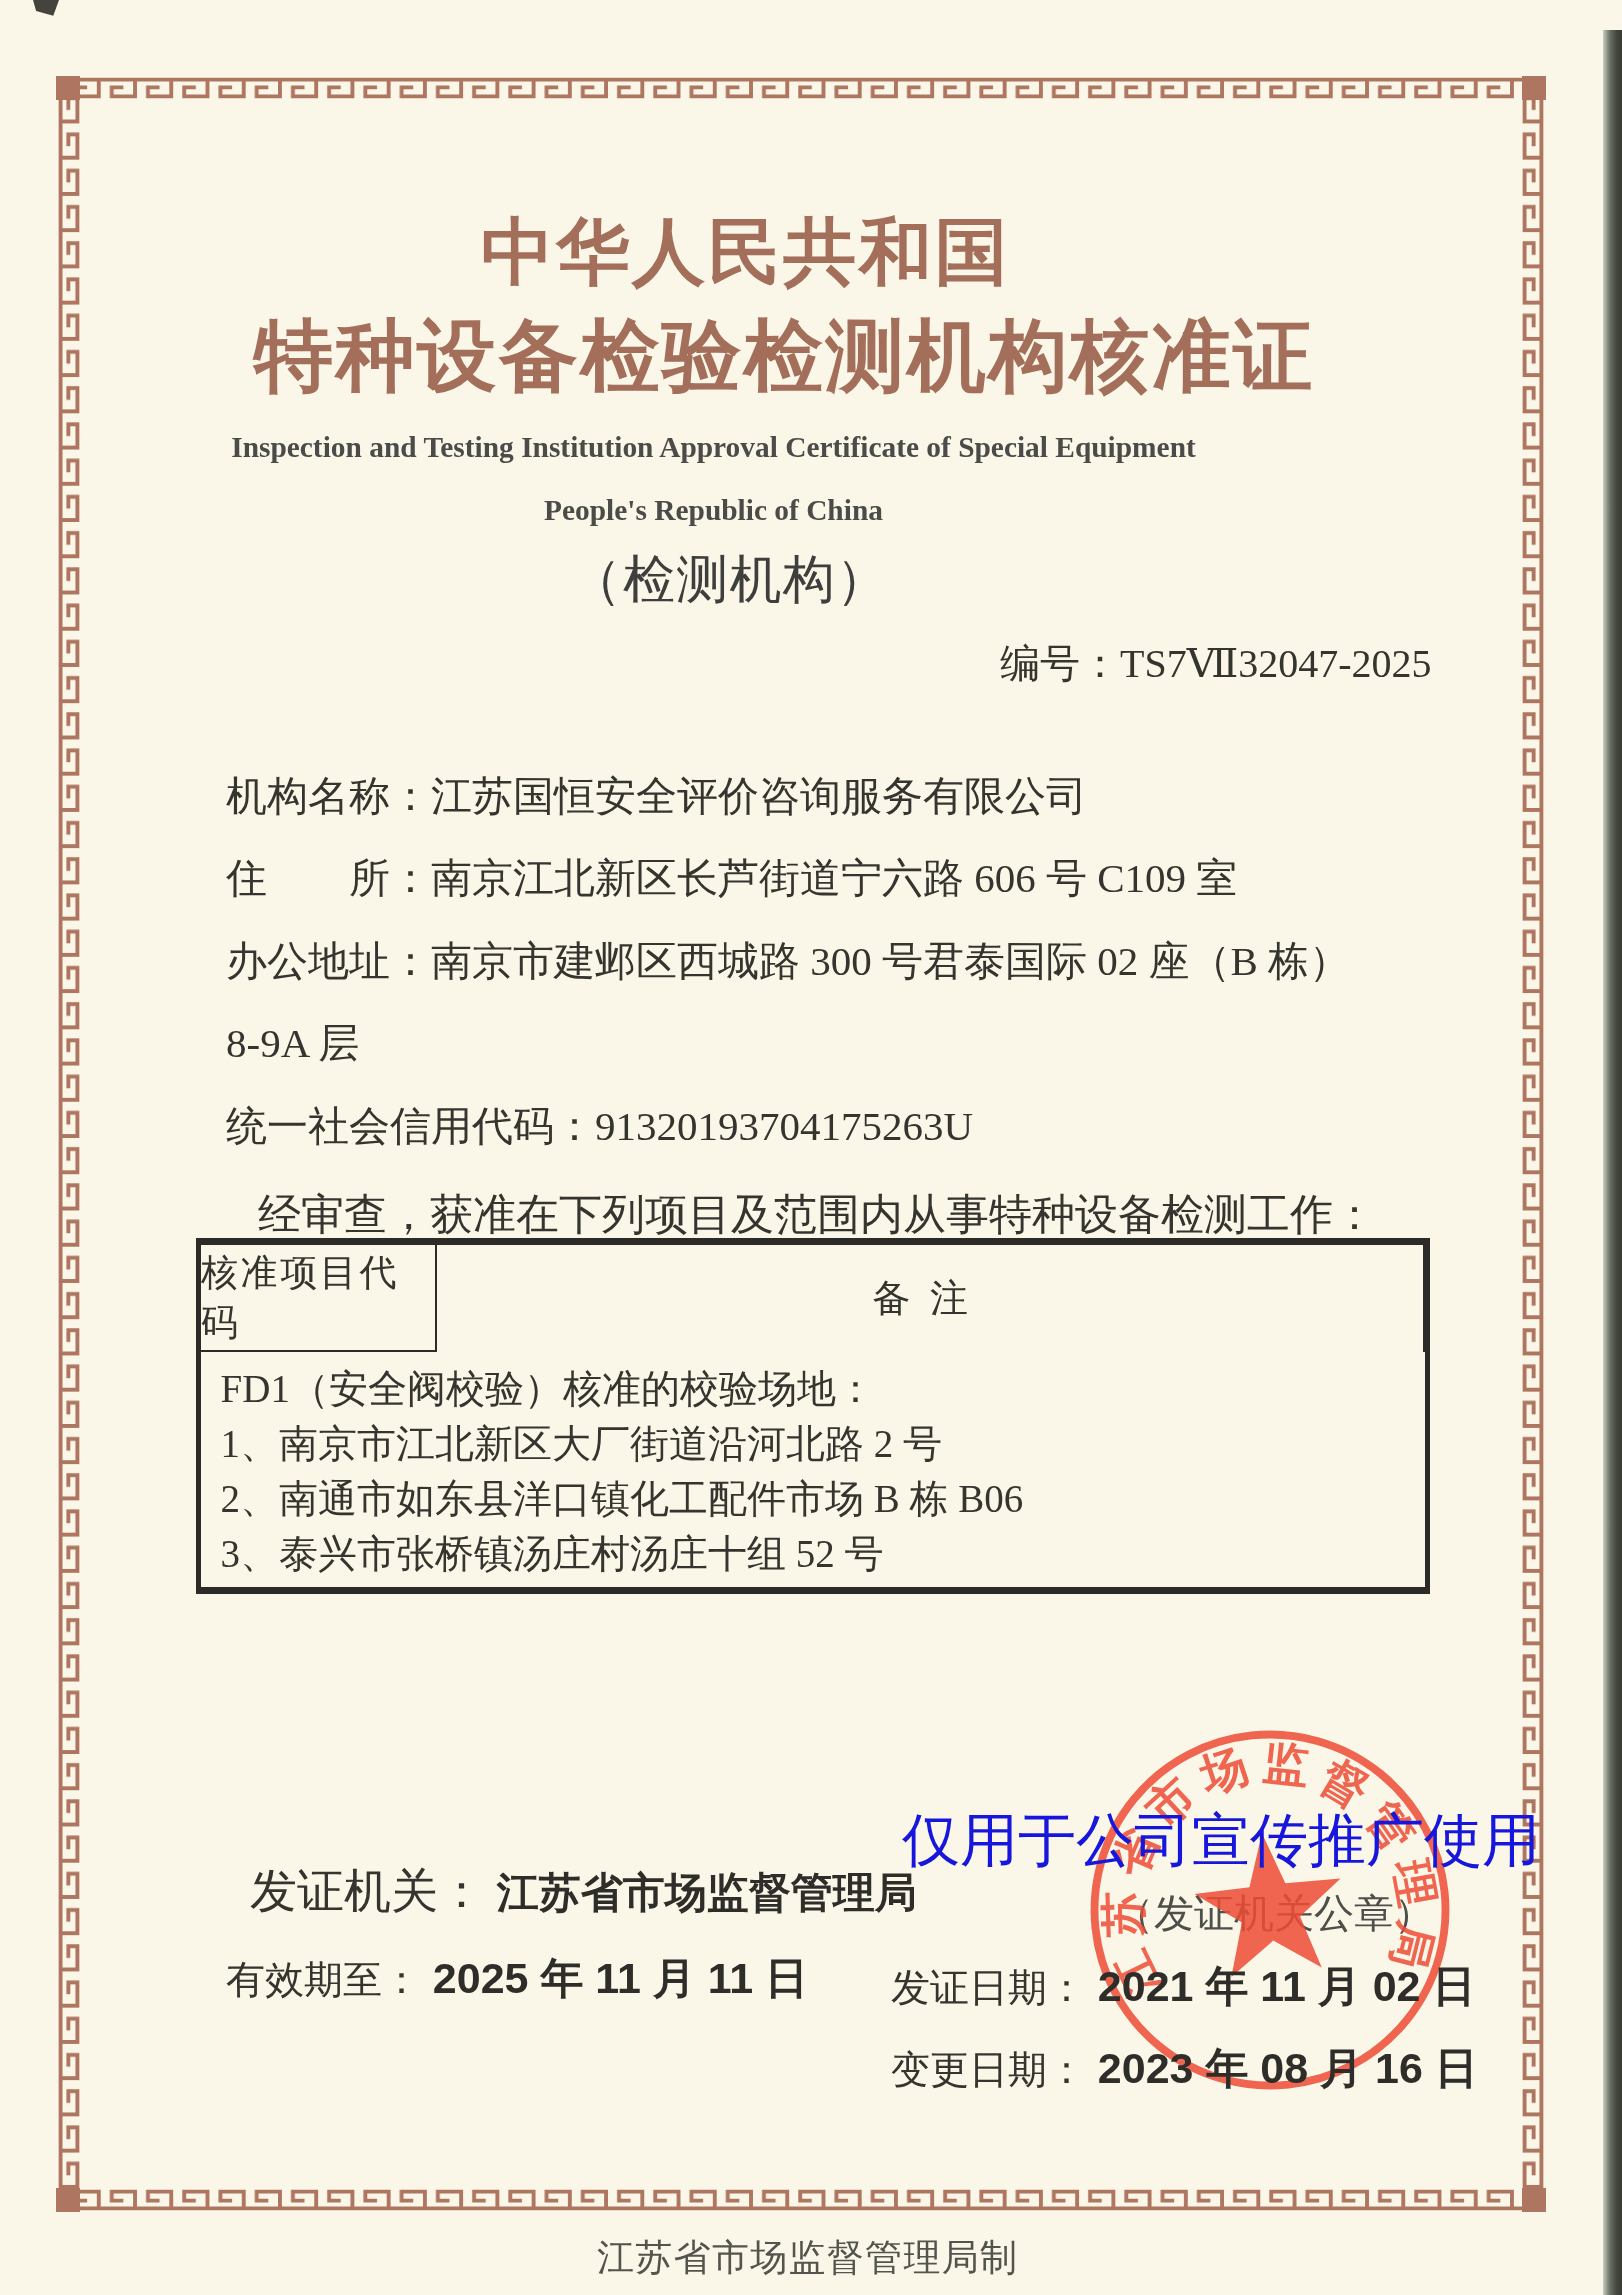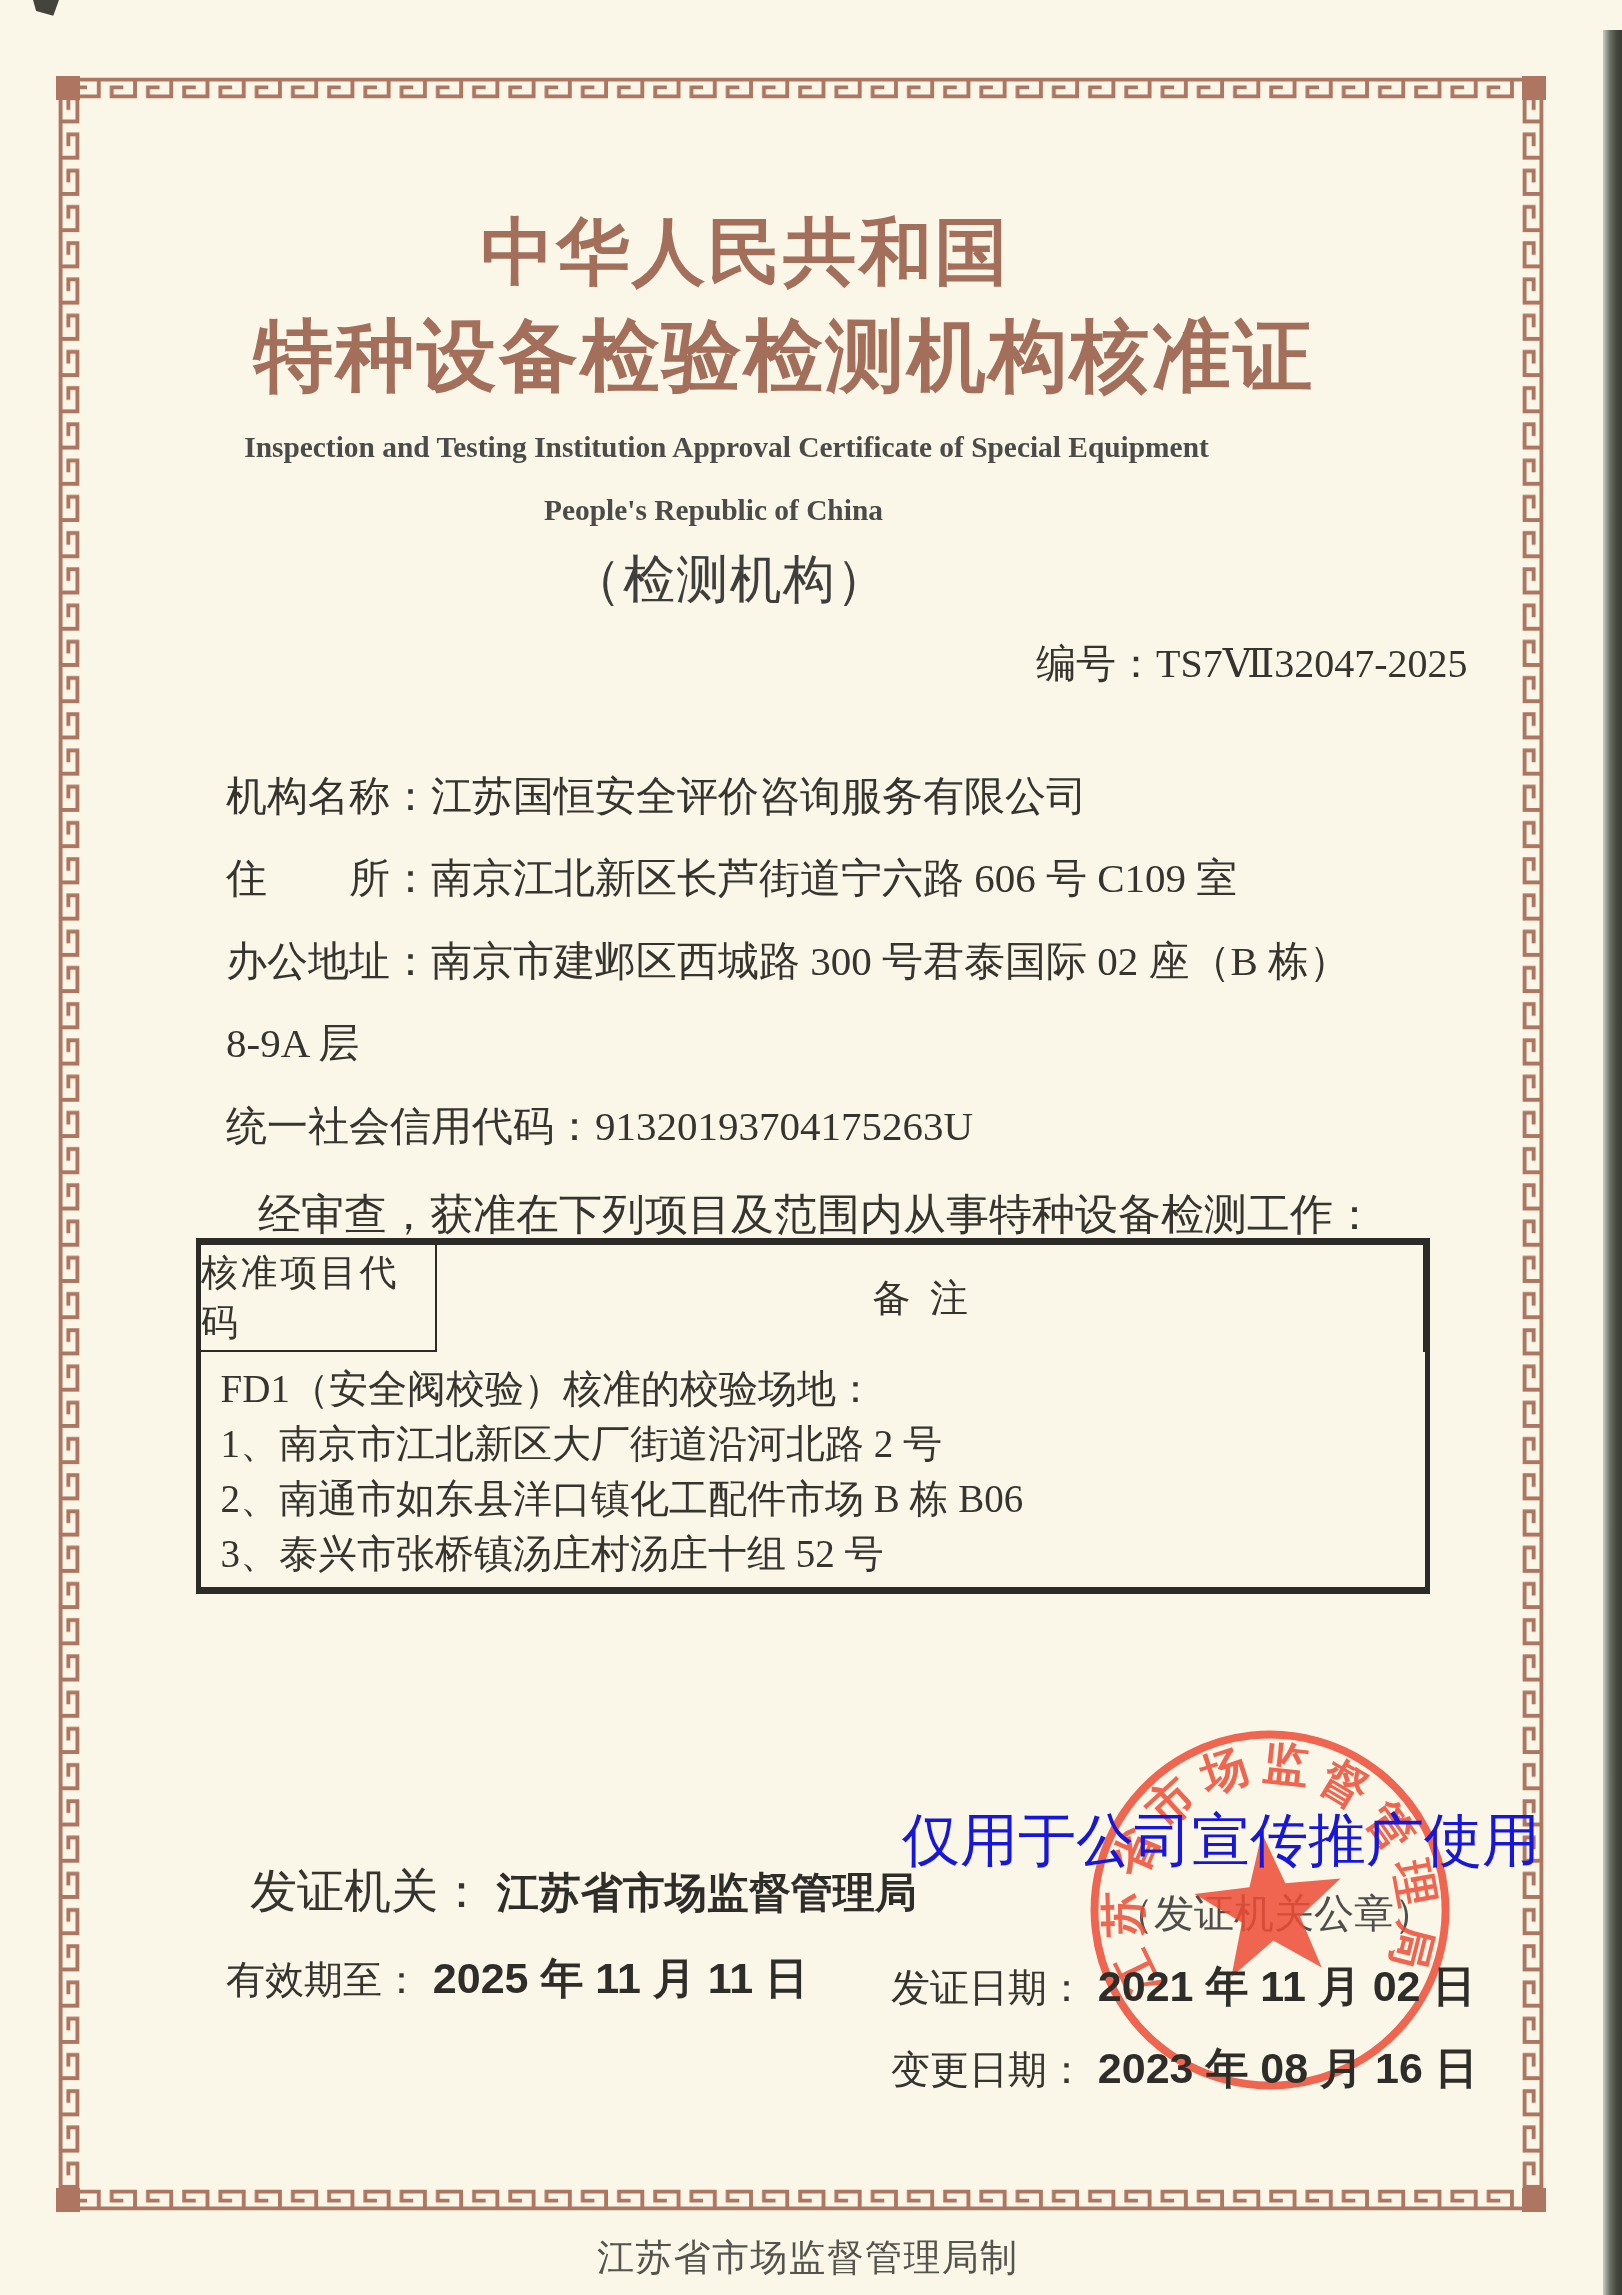--- a/index.html
+++ b/index.html
@@ -95,25 +95,25 @@
     <rect width="34" height="3262" fill="url(#mRight)"></rect>
   </svg>
 </div>
 <div class="corner" style="left:56px;top:76px;"></div>
 <div class="corner" style="left:1522px;top:76px;"></div>
 <div class="corner" style="left:56px;top:2188px;"></div>
 <div class="corner" style="left:1522px;top:2188px;"></div>
 
 <div class="abs title-cn center" style="left:0;top:216px;width:1427px;font-size:73px;">中华人民共和国</div>
 <div class="abs title-cn center" style="left:0;top:317px;width:1505px;font-size:79px;">特种设备检验检测机构核准证</div>
-<div class="abs title-en center" style="left:0;top:433px;width:1427px;font-size:29.4px;margin-left:13px;">Inspection and Testing Institution Approval Certificate of Special Equipment</div>
+<div class="abs title-en center" style="left:0;top:433px;width:1427px;font-size:29.4px;">Inspection and Testing Institution Approval Certificate of Special Equipment</div>
 <div class="abs title-en center" style="left:0;top:496px;width:1427px;font-size:29.4px;">People's Republic of China</div>
 <div class="abs subtitle center" style="left:0;top:554px;width:1459px;font-size:52px;">（检测机构）</div>
 
-<div class="abs bodyline" style="left:1000px;top:643px;font-size:40px;margin-left:36px;">
+<div class="abs bodyline" style="left:1000px;top:643px;font-size:40px;">
   <span class="lbl">编号：</span><span class="val">TS7Ⅶ32047-2025</span>
 </div>
 
 <div class="abs bodyline" style="left:226px;top:775px;">
   <span class="lbl">机构名称：</span><span class="val">江苏国恒安全评价咨询服务有限公司</span>
 </div>
 <div class="abs bodyline" style="left:226px;top:857px;">
   <span class="lbl">住　　所：</span><span class="val">南京江北新区长芦街道宁六路 606 号 C109 室</span>
 </div>
 <div class="abs bodyline" style="left:226px;top:940px;">

